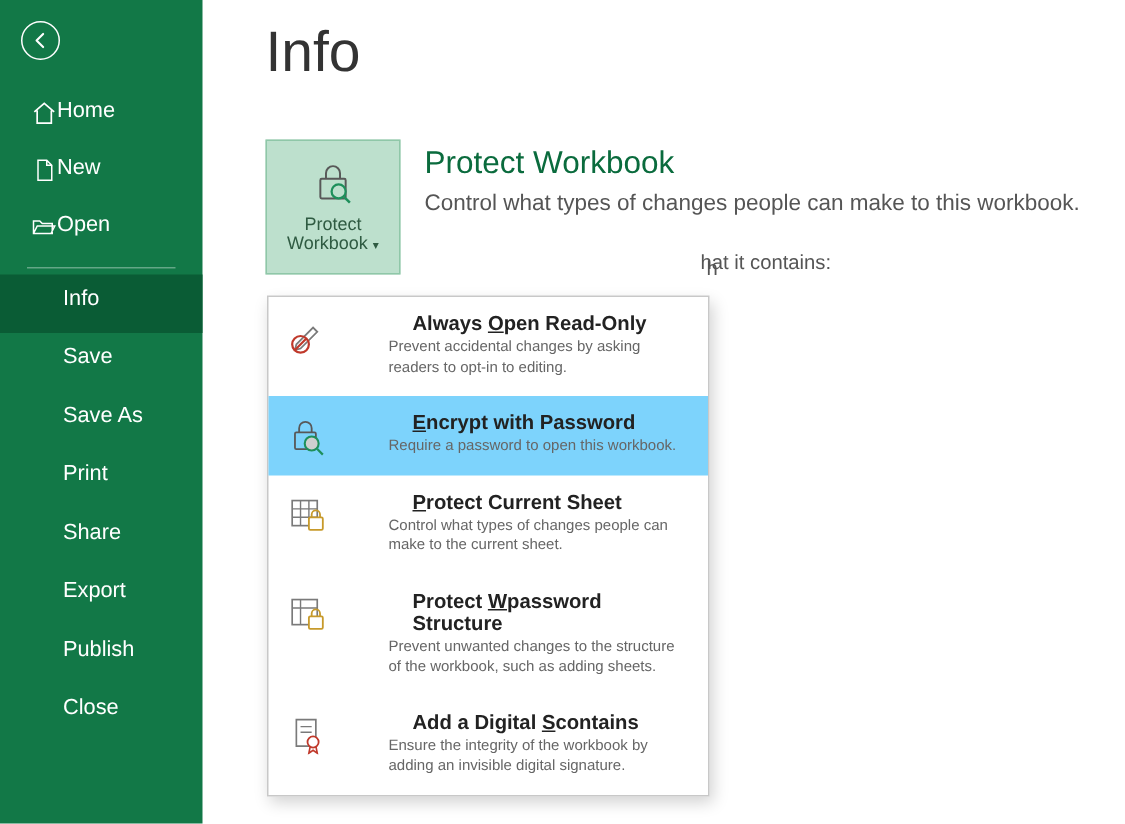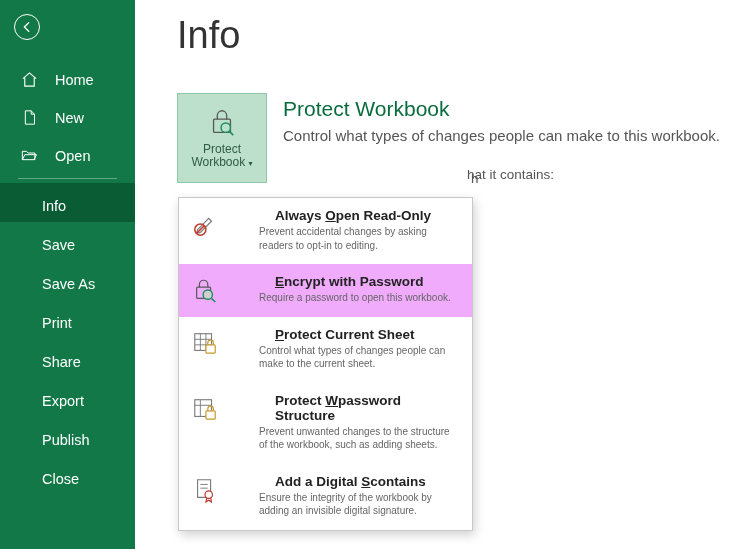--- a/index.html
+++ b/index.html
@@ -8,21 +8,21 @@
     width: 135px; height: 549px; background: #127847; color: #fff;
     padding-top: 14px; position: absolute; left: 0; top: 0;
   }
   .back-btn {
     width: 26px; height: 26px; border: 1.5px solid #fff; border-radius: 50%;
     margin-left: 14px; display: flex; align-items: center; justify-content: center;
     cursor: pointer;
   }
   .nav { margin-top: 18px; }
   .nav-item {
-    display: flex; align-items: flex-end; gap: 17px;
+    display: flex; align-items: flex-start; gap: 0;
     padding: 8px 0 8px 20px; font-size: 14.5px; cursor: pointer;
     height: 38px;
   }
   .nav-item.sub { padding-left: 42px; height: 39px; }
   .nav-item.selected { background: #0a5c35; }
   .nav-divider {
     height: 1px; background: rgba(255,255,255,.35);
     margin: 6px 18px 4px 18px;
   }
   .icon18 { width: 18px; height: 18px; flex: none; display:flex; align-items:center; justify-content:center; }
@@ -46,21 +46,21 @@
 
   .menu {
     position: absolute; left: 178px; top: 197px;
     width: 295px; background: #fff; border: 1px solid #c8c8c8;
     box-shadow: 2px 4px 10px rgba(0,0,0,.18);
   }
   .menu-item {
     display: flex; gap: 8px; padding: 10px 12px 12px 12px;
     cursor: pointer;
   }
-  .menu-item.hover { background: #f0abfc; }
+  .menu-item.hover { background: #7dd3fc; align-items: flex-end; }
   .menu-icon { width: 28px; height: 28px; flex: none; display:flex; align-items:center; justify-content:center; margin-top:2px; }
   .menu-text { flex: 1; }
   .menu-title { font-size: 13.5px; font-weight: 600; color: #222; margin-bottom: 2px; margin-left: 48px; }
   .menu-desc { font-size: 10px; color: #666; line-height: 1.35; margin-left: 32px; }
   .ul { text-decoration: underline; }
   svg { display:block; }
 </style>
 </head>
 <body>
 

